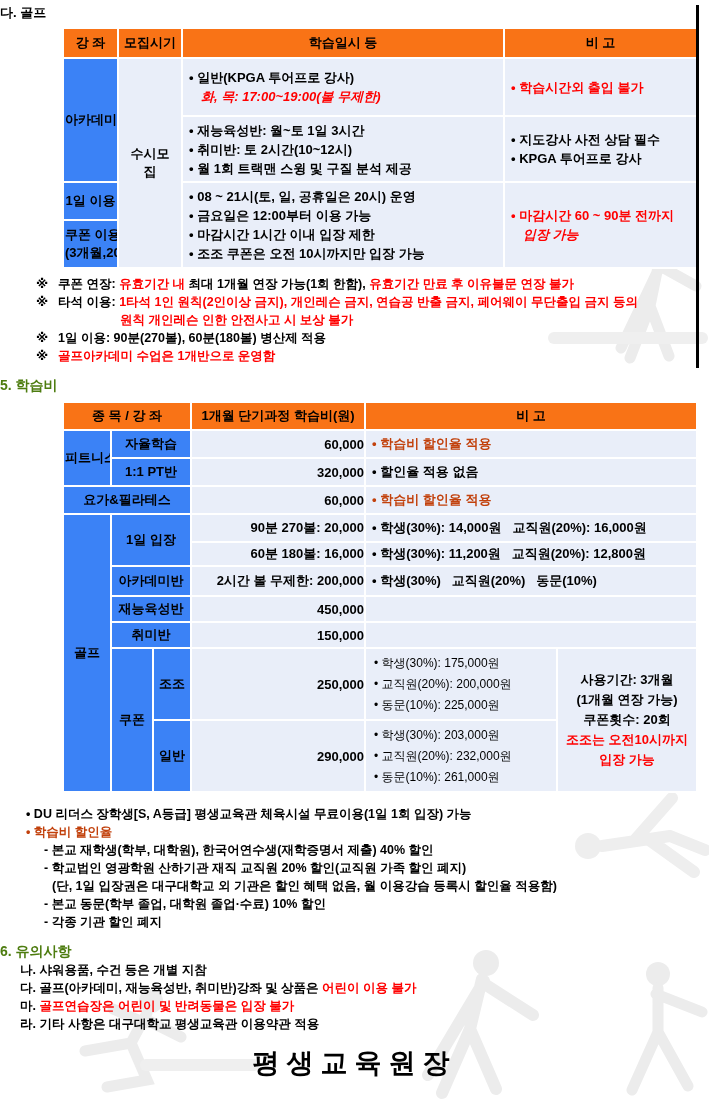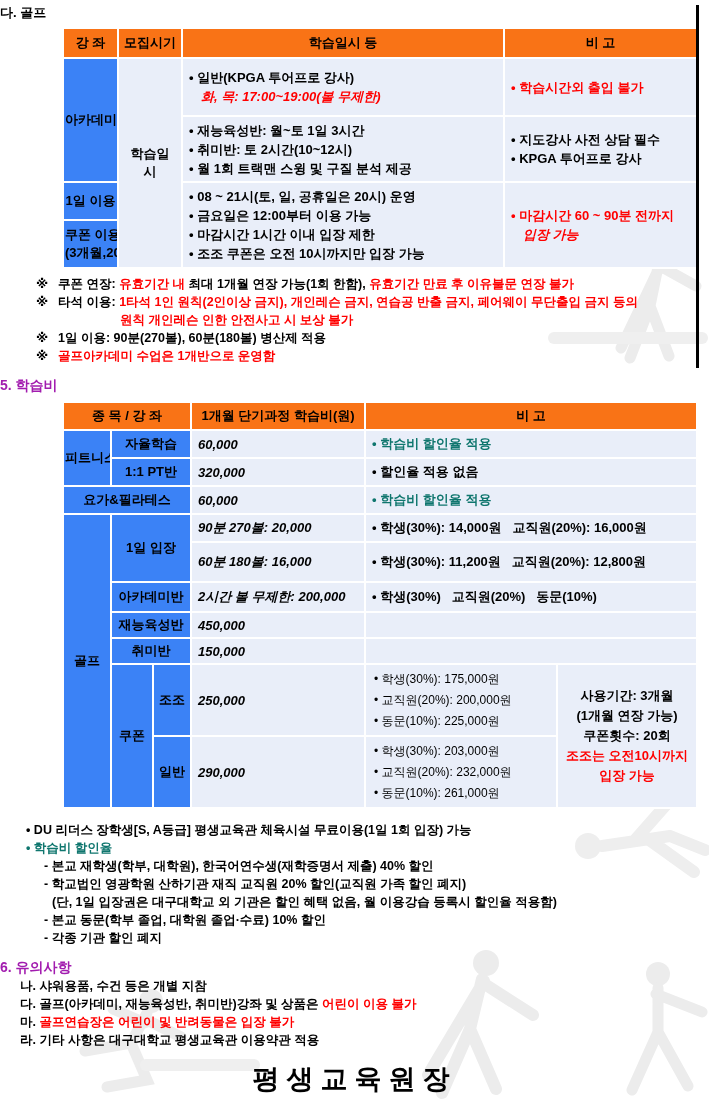--- a/index.html
+++ b/index.html
@@ -4,32 +4,32 @@
 <style>
   * { margin:0; padding:0; box-sizing:border-box; }
   html,body { width:709px; height:1100px; background:#fff; overflow:hidden;
     font-family:"Liberation Sans","DejaVu Sans",sans-serif; color:#000; }
   .page { position:relative; width:709px; height:1100px; }
   .wm { position:absolute; z-index:0; }
   .content { position:relative; z-index:1; padding-top:4px; }
   .vline { position:absolute; left:696px; top:5px; width:3px; height:363px; background:#000; z-index:2; }
 
   .sec-title { font-size:13px; font-weight:bold; }
-  .green { color:#a21caf; }
+  .green { color:#4d7c0f; }
   .red { color:#ff0000; }
-  .blue { color:#0f766e; }
+  .blue { color:#c2410c; }
 
   table { border-collapse:collapse; table-layout:fixed; margin-left:62px; width:634px; }
   td, th { border:2px solid #ffffff; font-size:13px; font-weight:bold; vertical-align:middle;
     overflow:hidden; }
   th { background:#f97316; text-align:center; font-weight:bold; }
   .lbl { background:#3b82f6; text-align:center; white-space:nowrap; padding:0 1px; }
   .cell { background:#e9eef9; padding:2px 6px; }
   .cell.ctr { text-align:center; }
-  .price { text-align:left; padding-right:8px; white-space:nowrap;font-style:italic; }
+  .price { text-align:right; padding-right:0; white-space:nowrap; }
   .sched div, .ncell div { line-height:19px; white-space:nowrap; }
   .indent { padding-left:12px;font-style:italic; }
   .disc { font-weight:normal; font-size:12px; padding-left:8px; }
   .disc div { line-height:21px; white-space:nowrap; }
   .info { text-align:center; padding:2px 2px; }
   .info div { line-height:20px; white-space:nowrap; }
 
   .remarks { margin:6px 0 0 36px; font-size:12.5px; font-weight:bold; }
   .xrow { display:flex; line-height:18px; }
   .xm { width:22px; flex:0 0 22px; }
@@ -97,21 +97,21 @@
         </colgroup>
       <tbody>
           <tr style="height:30px;">
         <th>강  좌</th>
         <th>모집시기</th>
         <th>학습일시 등</th>
         <th>비  고</th>
       </tr>
       <tr style="height:58px;">
         <td class="lbl" rowspan="2">아카데미</td>
-        <td class="cell ctr" rowspan="4">학습일시</td>
+        <td class="cell ctr" rowspan="4">수시모집</td>
         <td class="cell sched">
           <div>• 일반(KPGA 투어프로 강사)</div>
           <div class="red indent">화, 목: 17:00~19:00(볼 무제한)</div>
         </td>
         <td class="cell ncell">
           <div class="red">• 학습시간외 출입 불가</div>
         </td>
       </tr>
       <tr style="height:66px;">
         <td class="cell sched">
@@ -214,21 +214,21 @@
         <td class="lbl" colspan="3">요가&amp;필라테스</td>
         <td class="cell price">60,000</td>
         <td class="cell blue" colspan="2">• 학습비 할인율 적용</td>
       </tr>
       <tr style="height:28px;">
         <td class="lbl" rowspan="7">골프</td>
         <td class="lbl" colspan="2" rowspan="2">1일 입장</td>
         <td class="cell price">90분 270볼: 20,000</td>
         <td class="cell" colspan="2">• 학생(30%): 14,000원&nbsp;&nbsp; 교직원(20%): 16,000원</td>
       </tr>
-      <tr style="height:40px;">
+      <tr style="height:24px;">
         <td class="cell price">60분 180볼: 16,000</td>
         <td class="cell" colspan="2">• 학생(30%): 11,200원&nbsp;&nbsp; 교직원(20%): 12,800원</td>
       </tr>
       <tr style="height:30px;">
         <td class="lbl" colspan="2">아카데미반</td>
         <td class="cell price">2시간 볼 무제한: 200,000</td>
         <td class="cell" colspan="2">• 학생(30%)&nbsp;&nbsp; 교직원(20%)&nbsp;&nbsp; 동문(10%)</td>
       </tr>
       <tr style="height:26px;">
         <td class="lbl" colspan="2">재능육성반</td>

